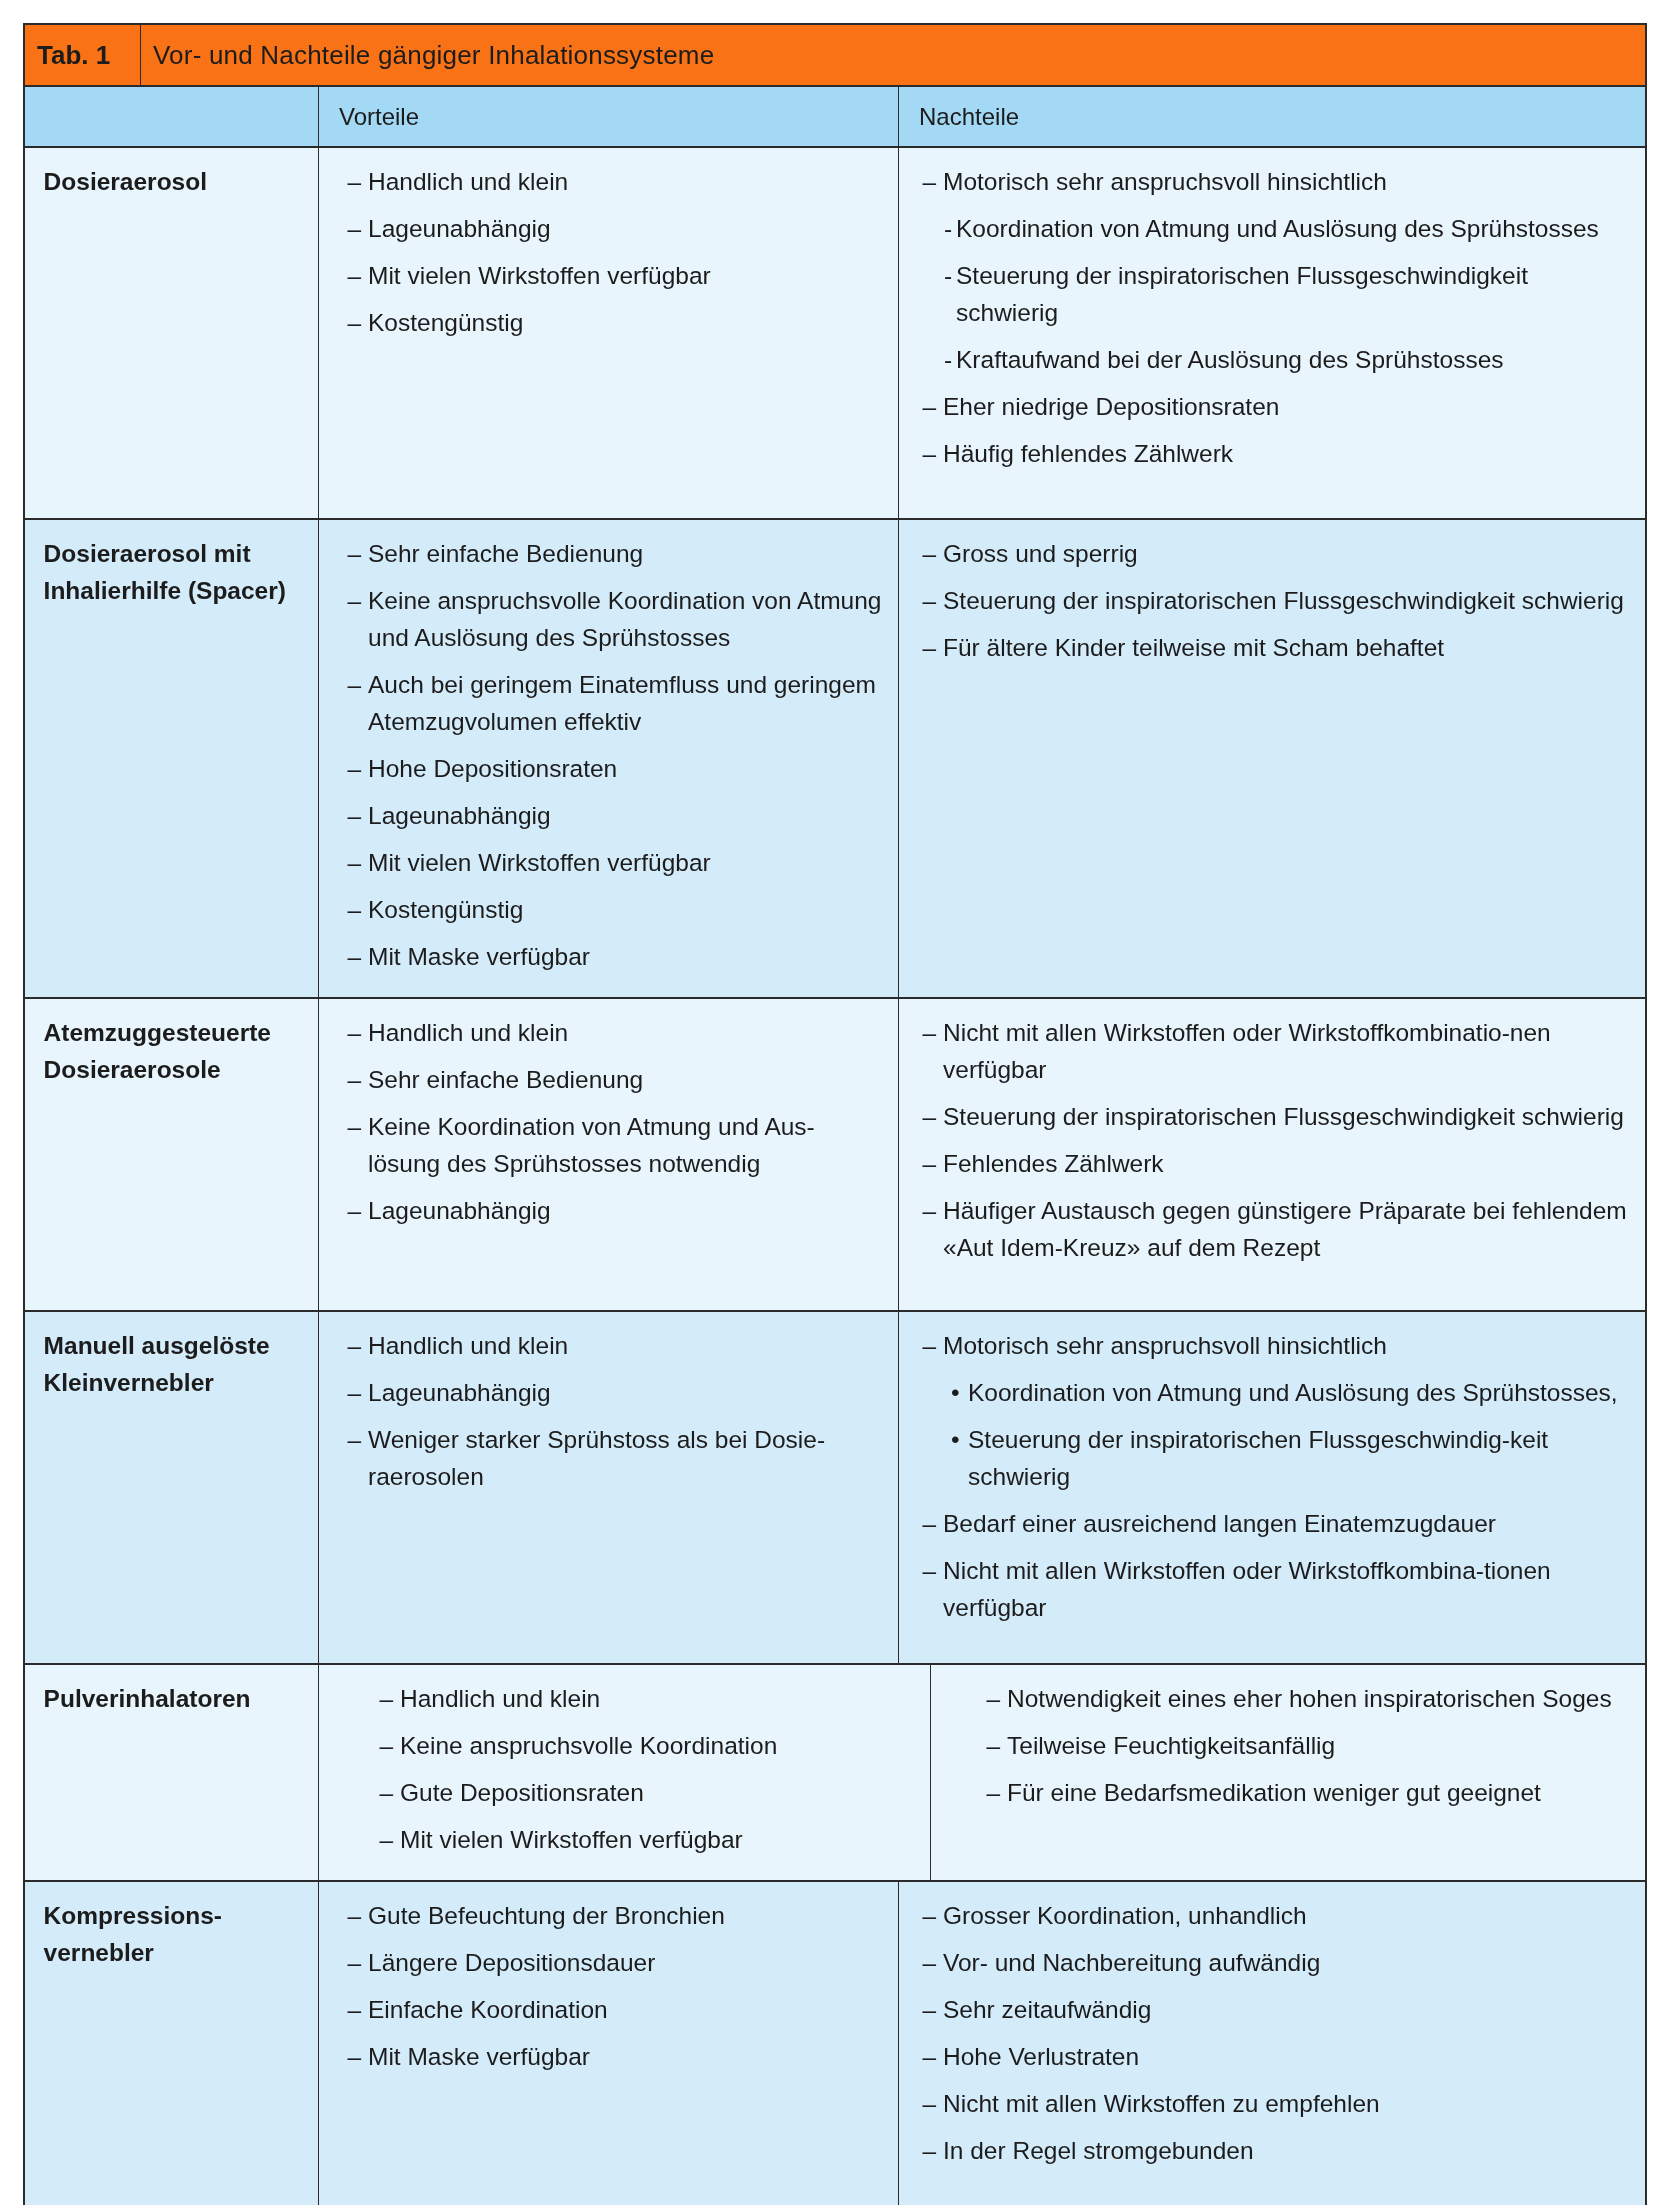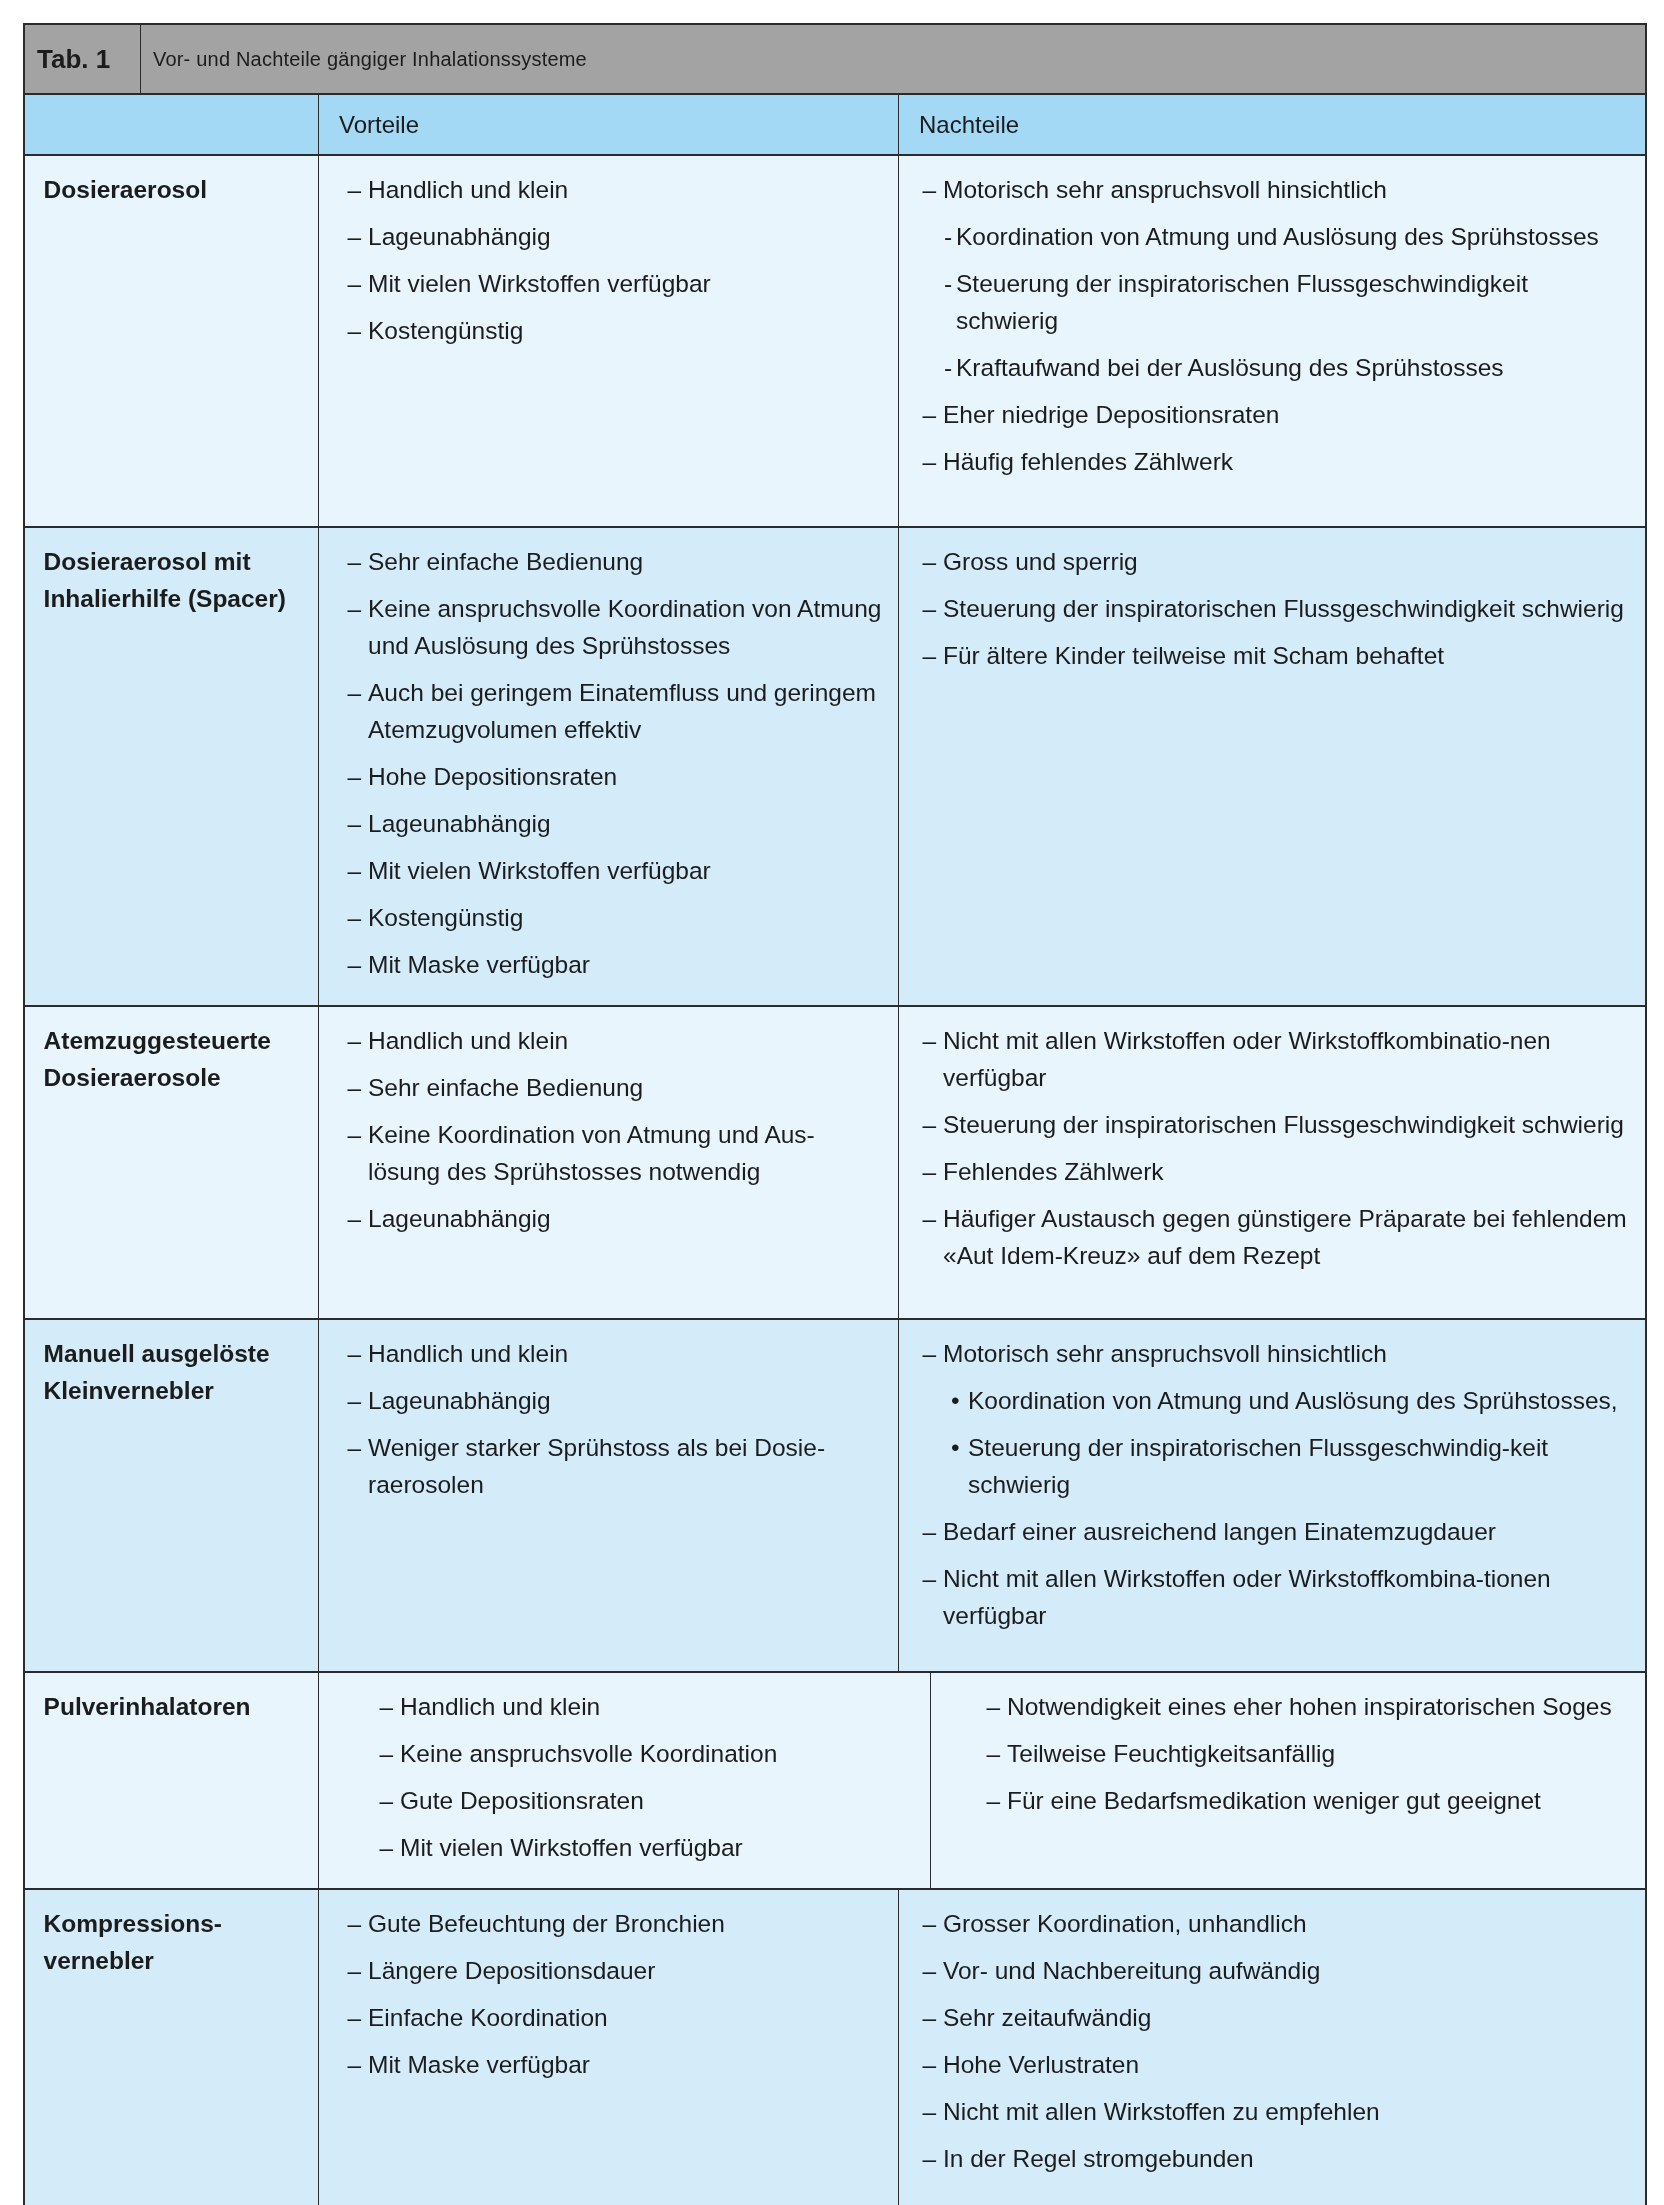--- a/index.html
+++ b/index.html
@@ -1,24 +1,24 @@
 <!DOCTYPE html>
 <html style="font-size:13.5px"><head>
 <meta charset="utf-8">
 <style>
   html, body { margin: 0; padding: 0; background: #ffffff; }
   body { width: 1665px; height: 2205px; position: relative; overflow: hidden;
          font-family: "Liberation Sans", sans-serif; color: #1c1c1c; }
   #tbl { position: absolute; left: 23px; top: 23px; width: 1624px;
          border: 2.5px solid #2b2b2b; box-sizing: border-box; }
-  .title-row { display: flex; height: 70px; background: #a3a3a3; border-bottom: 2.5px solid #2b2b2b; box-sizing: border-box; }
+  .title-row { display: flex; height: 62px; background: #f97316; border-bottom: 2.5px solid #2b2b2b; box-sizing: border-box; }
   .title-tab { width: 116px; border-right: 1.7px solid #2b2b2b; display: flex; align-items: center;
                padding-left: 12px; box-sizing: border-box; font-weight: bold; font-size: 26px;
                transform-origin: left center; }
-  .title-text { display: flex; align-items: center; padding-left: 12px; font-size: 20px; letter-spacing: 0.2px; text-align: right; }
+  .title-text { display: flex; align-items: center; padding-left: 12px; font-size: 26px; letter-spacing: 0.2px; text-align: right; }
   .header-row { display: flex; height: 61px; background: #a3d9f5; border-bottom: 2.5px solid #2b2b2b; box-sizing: border-box; }
   .hcell { display: flex; align-items: center; font-weight: normal; font-size: 24px; padding-left: 20px; box-sizing: border-box; }
   .c1 { width: 294px; border-right: 1.7px solid #2b2b2b; }
   .c2 { width: 580px; border-right: 1.7px solid #2b2b2b; }
   .c3 { flex: 1; }
   .row { display: flex; border-bottom: 2.5px solid #2b2b2b; box-sizing: border-box; }
   .row:last-child { border-bottom: none; }
   .row.odd { background: #e8f5fd; }
   .row.even { background: #d4ebfa; }
   .cell { box-sizing: border-box; padding: 15px 13.5px 12px 18.6px; font-size: 24.5px; line-height: 37px; }

